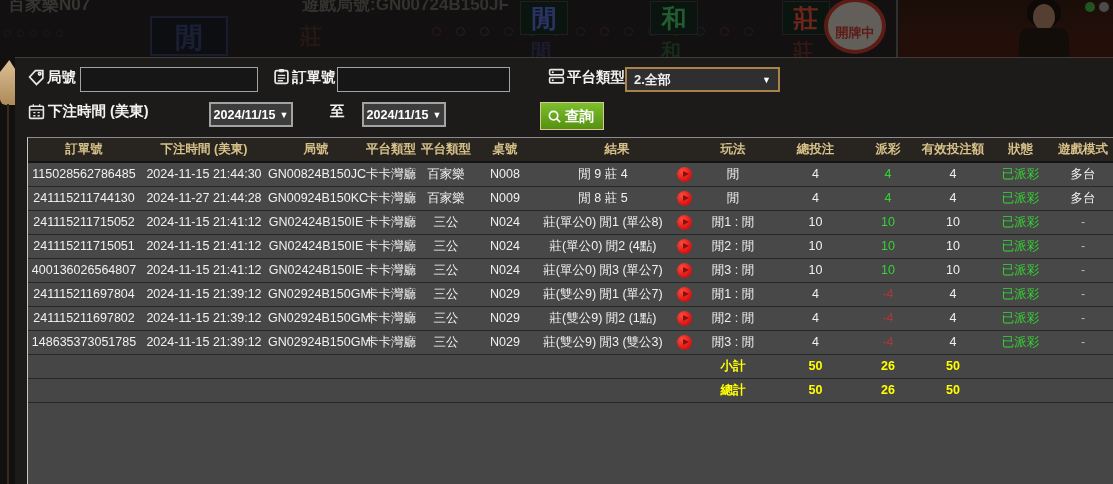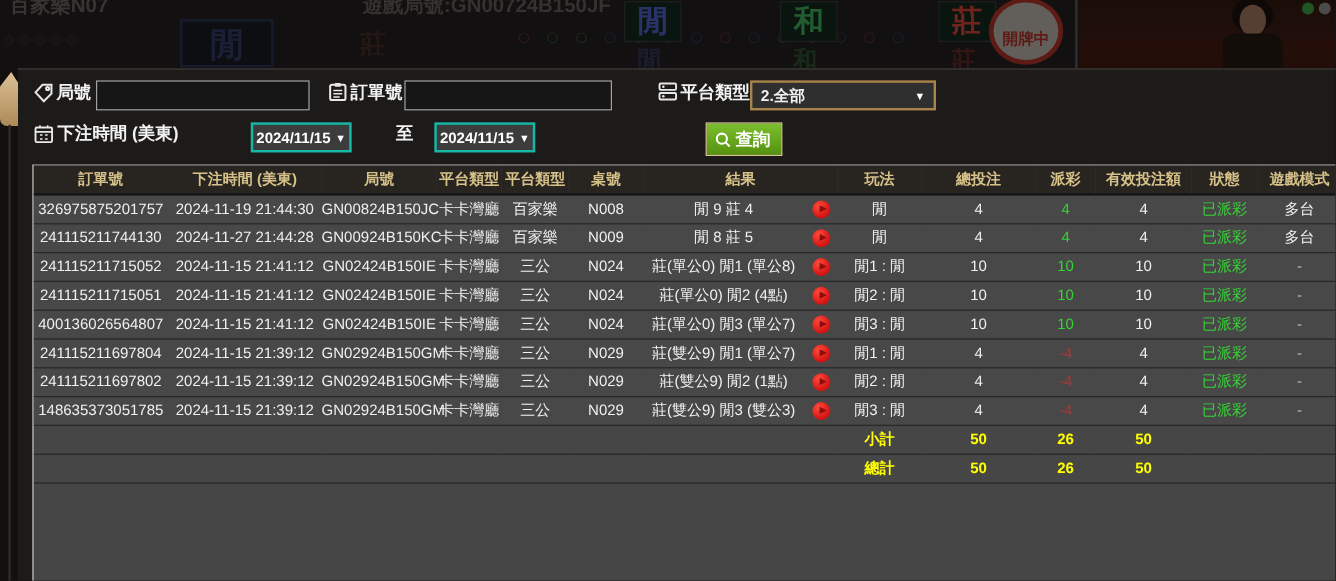--- a/index.html
+++ b/index.html
@@ -46,27 +46,27 @@
 
   
   .f-label { position:absolute; color:#f2f2f2; font-size:14.5px; font-weight:bold; white-space:nowrap; }
   .f-ico { position:absolute; width:17px; height:17px; }
   .f-input { position:absolute; height:25px; background:#161616; border:1px solid #a2a2a2;
     color:#eee; font-size:13px; padding:0 5px; outline:none; }
   .f-select { position:absolute; height:25px; background:#2f2f2f; border:2px solid #a8834a;
     color:#f0f0f0; font-size:13px; font-weight:bold; display:flex; align-items:center;
     padding:0 7px; cursor:pointer; }
   .f-select .arrow { margin-left:auto; font-size:9px; color:#fff; }
-  .f-date { position:absolute; height:25px; background:#3c3c3c; border:2px solid #14b8a6;
+  .f-date { position:absolute; height:25px; background:#3c3c3c; border:2px solid #a3a3a3;
     color:#fff; font-size:12.5px; font-weight:bold; display:flex; align-items:center;
     justify-content:center; gap:4px; cursor:pointer; }
   .f-date .arrow { font-size:9px; }
   .btn-search { position:absolute; left:525px; top:44px; height:28px; padding:0 9px 0 6px;
     background:linear-gradient(180deg,#7cbf2e,#559110); border:1px solid #d9c98f;
-    color:#fff; font-size:14.5px; font-weight:bold; display:flex; align-items:center; gap:3px; cursor:pointer;margin-left:48px; }
+    color:#fff; font-size:14.5px; font-weight:bold; display:flex; align-items:center; gap:3px; cursor:pointer; }
 
   
   .twrap { position:absolute; left:12px; top:79px; right:0; bottom:0; background:#464646;
     border-left:1px solid #c6c6c6; border-top:1px solid #8c8c8c; overflow:hidden; }
   table { border-collapse:collapse; table-layout:fixed; width:1090px; }
   th { background:#282420; color:#d6c189; font-size:12.5px; font-weight:bold;
     height:24px; border-bottom:2px solid #141414; white-space:nowrap; overflow:visible; }
   td { height:24px; color:#f0f0f0; font-size:12.5px; text-align:center; white-space:nowrap;
     border-top:1px solid #828282; border-bottom:1px solid #272727; overflow:visible; }
   tbody tr { background:#484848; }
@@ -222,22 +222,22 @@
               <th>玩法</th>
               <th>總投注</th>
               <th>派彩</th>
               <th>有效投注額</th>
               <th>狀態</th>
               <th>遊戲模式</th>
             </tr>
           </thead>
         <tbody id="tbody">
             <tr>
-              <td>326975875201757</td>
-              <td>2024-11-19 21:44:30</td>
+              <td>115028562786485</td>
+              <td>2024-11-15 21:44:30</td>
               <td>GN00824B150JC</td>
               <td>卡卡灣廳</td>
               <td>百家樂</td>
               <td>N008</td>
               <td>閒 9 莊 4</td>
               <td><span class="play-ico"></span></td>
               <td>閒</td>
               <td>4</td>
               <td class="pos">4</td>
               <td>4</td>

